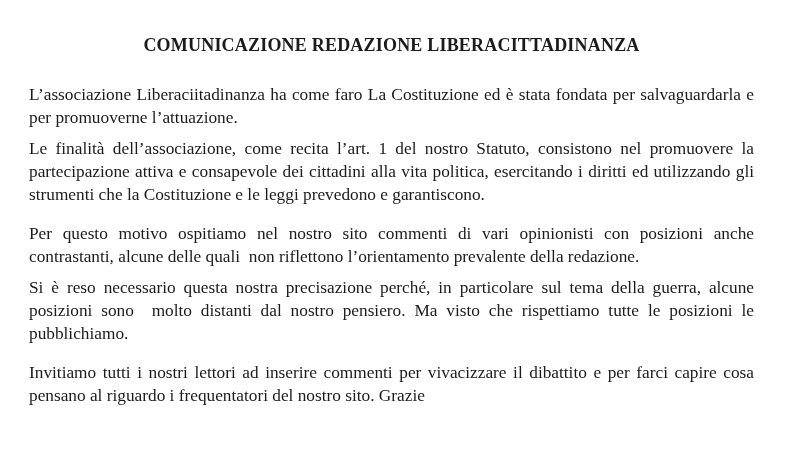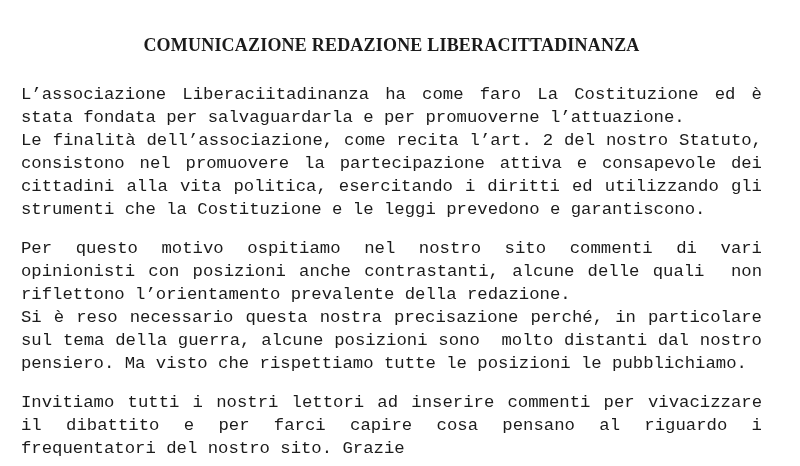--- a/index.html
+++ b/index.html
@@ -26,39 +26,38 @@
     margin: 4px 0 26px 0;
     letter-spacing: 0.2px;
   }
   .block {
     margin: 0 0 16px 0;
   }
   .block:last-child {
     margin-bottom: 0;
   }
   .block p {
-    margin: 0;
+    margin: 8px;
     font-size: 17.3px;
     line-height: 23px;
     text-align: justify;
     text-justify: inter-word;
     white-space: pre-wrap;
-    font-family: Liberation Mono, monospace;
   }
 </style>
 </head>
 <body>
 
 <div class="page">
 
   <h1 class="doc-title">COMUNICAZIONE REDAZIONE LIBERACITTADINANZA</h1>
 
   <div class="block">
     <p>L’associazione Liberaciitadinanza ha come faro La Costituzione ed è stata fondata per salvaguardarla e per promuoverne l’attuazione.</p>
-    <p>Le finalità dell’associazione, come recita l’art. 2 del nostro Statuto, consistono nel promuovere la partecipazione attiva e consapevole dei cittadini alla vita politica, esercitando i diritti ed utilizzando gli strumenti che la Costituzione e le leggi prevedono e garantiscono.</p>
+    <p>Le finalità dell’associazione, come recita l’art. 1 del nostro Statuto, consistono nel promuovere la partecipazione attiva e consapevole dei cittadini alla vita politica, esercitando i diritti ed utilizzando gli strumenti che la Costituzione e le leggi prevedono e garantiscono.</p>
   </div>
 
   <div class="block">
     <p>Per questo motivo ospitiamo nel nostro sito commenti di vari opinionisti con posizioni anche contrastanti, alcune delle quali  non riflettono l’orientamento prevalente della redazione.</p>
     <p>Si è reso necessario questa nostra precisazione perché, in particolare sul tema della guerra, alcune posizioni sono  molto distanti dal nostro pensiero. Ma visto che rispettiamo tutte le posizioni le pubblichiamo.</p>
   </div>
 
   <div class="block">
     <p>Invitiamo tutti i nostri lettori ad inserire commenti per vivacizzare il dibattito e per farci capire cosa pensano al riguardo i frequentatori del nostro sito. Grazie</p>
   </div>

